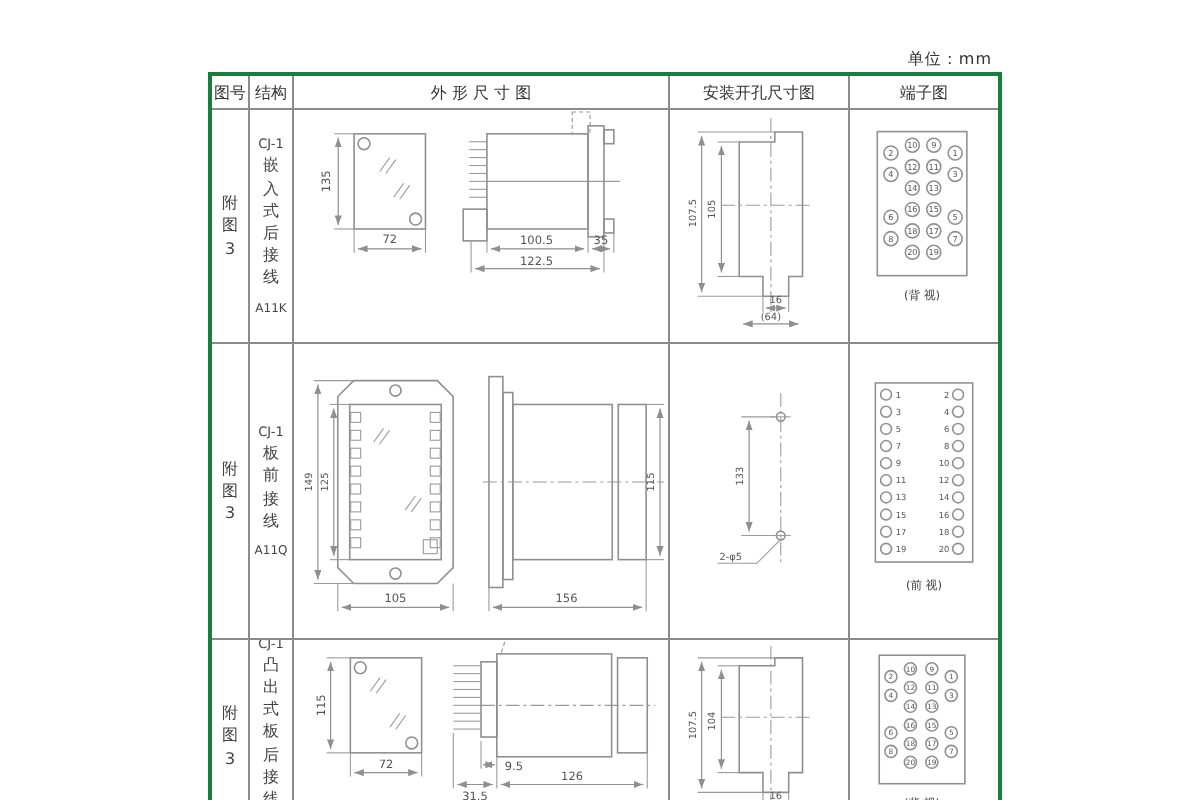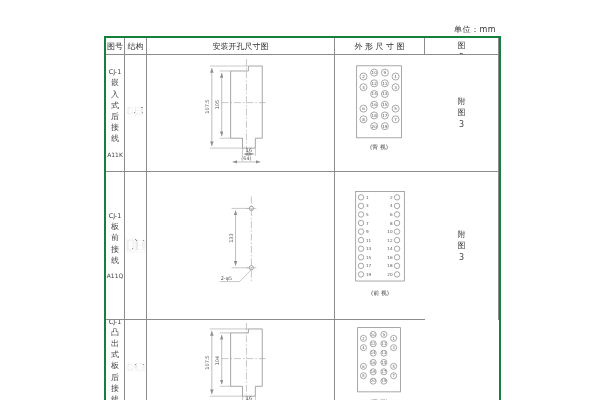--- a/index.html
+++ b/index.html
@@ -42,22 +42,23 @@
   </defs>
 </svg>
 
 <div class="page">
   <div class="unit">单位：mm</div>
 
   <div class="tbl">
 
     <div class="cell hd">图号</div>
     <div class="cell hd">结构</div>
+    <div class="cell hd">外 形 尺 寸 图</div>
     <div class="cell hd">安装开孔尺寸图</div>
-    <div class="cell hd">外 形 尺 寸 图</div>
+    <div class="cell hd cR">端子图</div>
 
     <div class="cell vstack">
         <div>附</div>
         <div>图</div>
         <div>3</div>
       </div>
     <div class="cell struct">
       <div class="series">CJ-1</div>
       <div class="vstack">
           <div>嵌</div>

